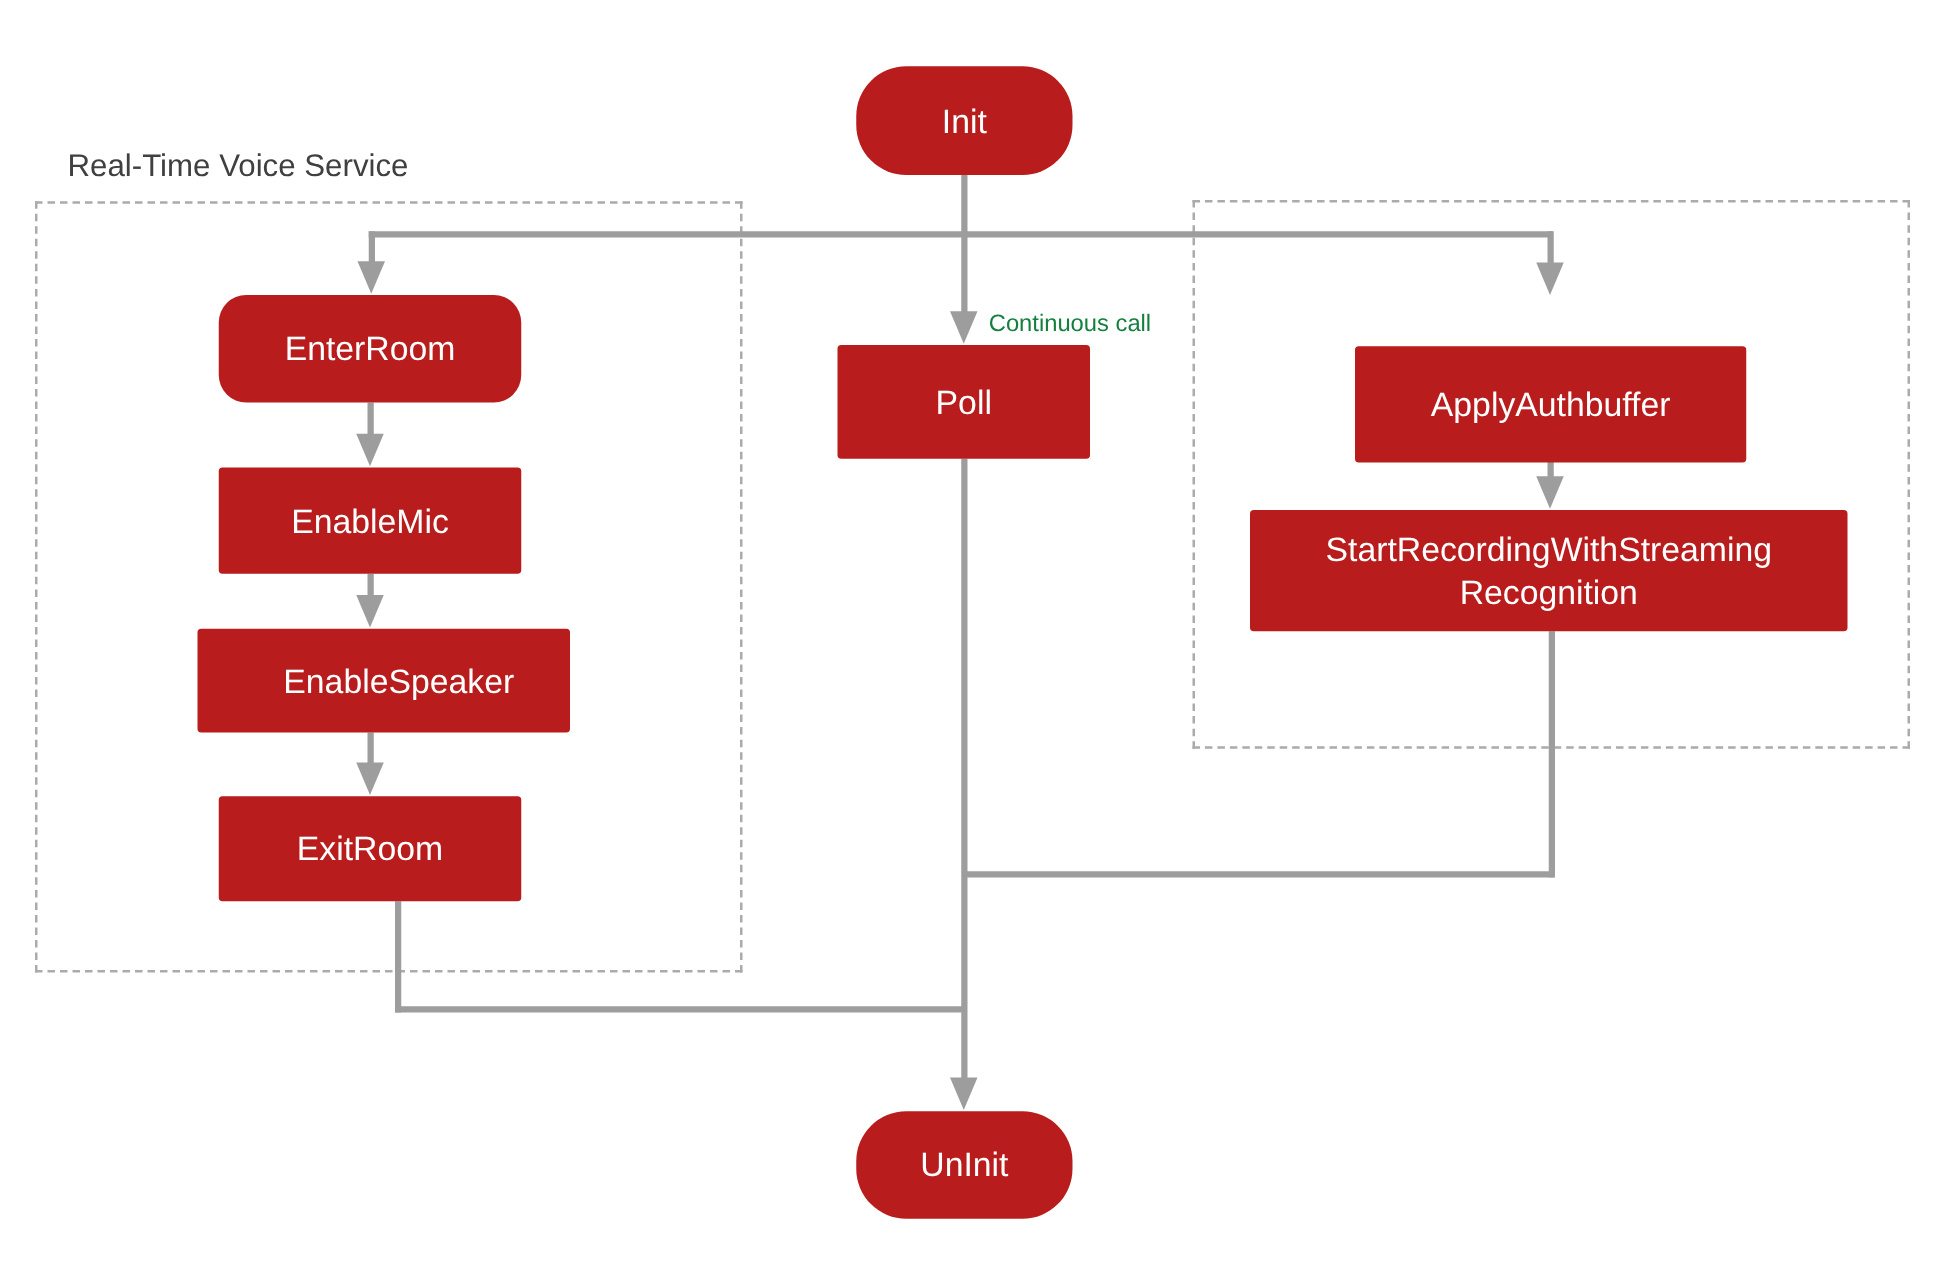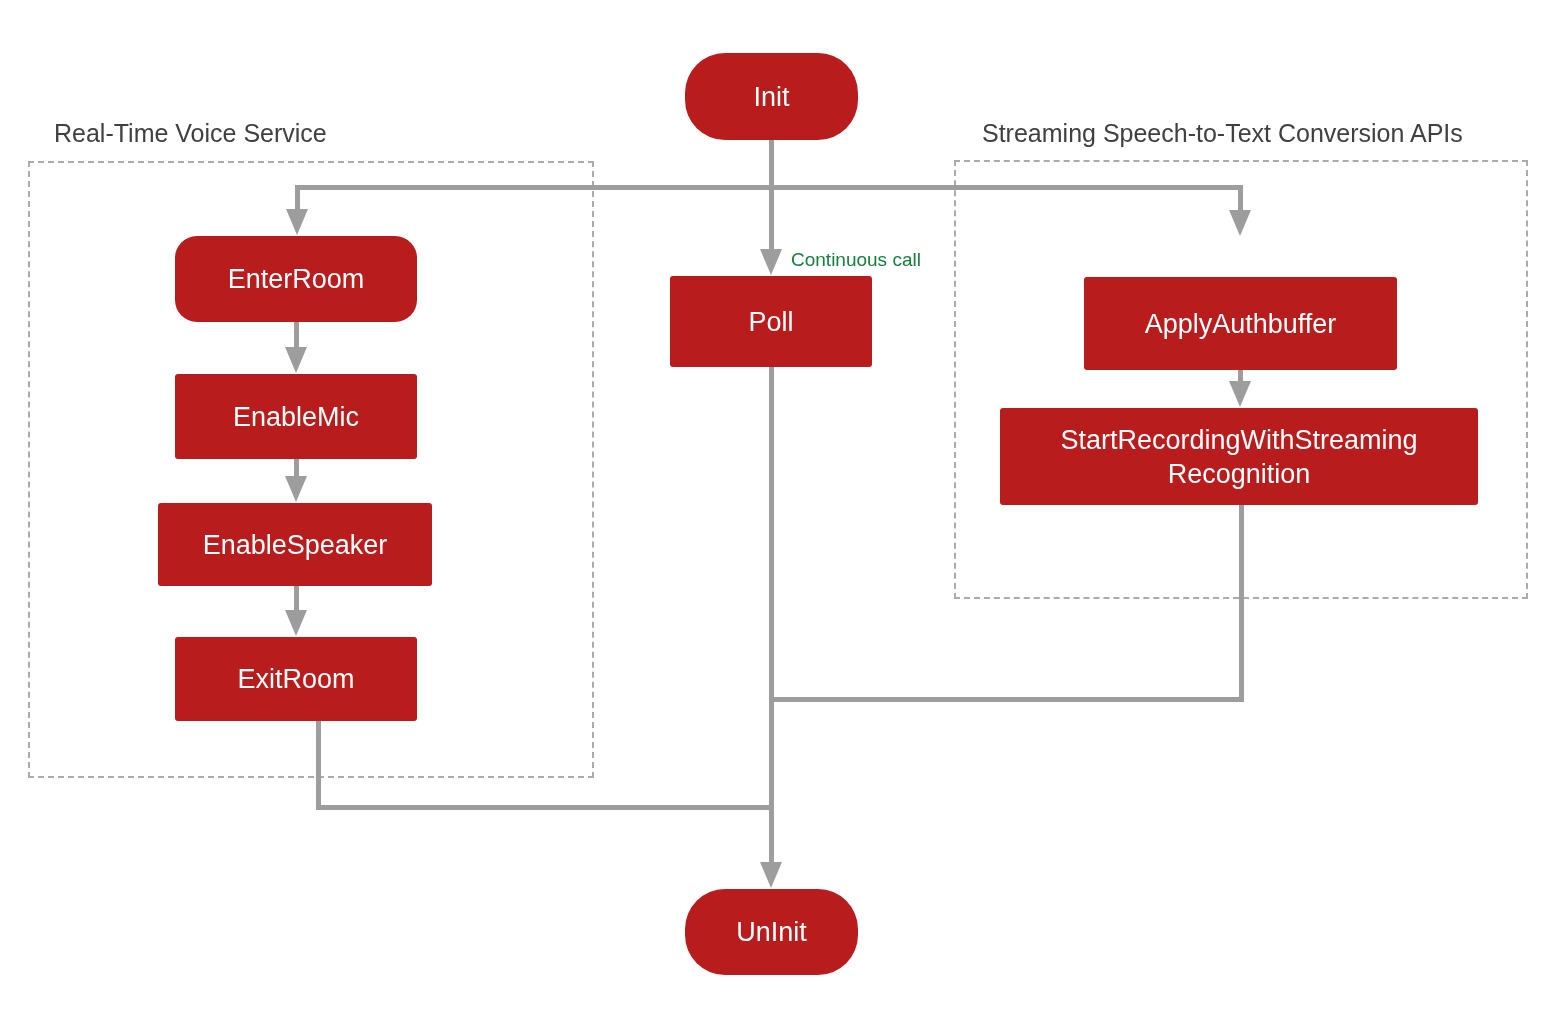--- a/index.html
+++ b/index.html
@@ -89,21 +89,21 @@
     line-height: 34px;
     text-align: center;
     border-radius: 3px;
   }
   .node.rounded { border-radius: 40px; }
 
   #n-init    { left: 685px;  top: 53px;  width: 173px; height: 87px; }
   #n-uninit  { left: 685px;  top: 889px; width: 173px; height: 86px; }
   #n-enter   { left: 175px;  top: 236px; width: 242px; height: 86px; border-radius: 22px; }
   #n-mic     { left: 175px;  top: 374px; width: 242px; height: 85px; }
-  #n-speaker { left: 158px;  top: 503px; width: 274px; height: 83px; }
+  #n-speaker { left: 158px;  top: 503px; width: 274px; height: 83px; padding-left: 24px; }
   #n-exit    { left: 175px;  top: 637px; width: 242px; height: 84px; }
   #n-poll    { left: 670px;  top: 276px; width: 202px; height: 91px; }
   #n-apply   { left: 1084px; top: 237px; width: 313px; height: 93px; margin-top: 40px; }
   #n-start   { left: 1000px; top: 408px; width: 478px; height: 97px; }
 
   
   .annotation {
     position: absolute;
     color: #15803d;
     font-size: 19px;
@@ -111,21 +111,20 @@
     white-space: nowrap;
   }
   #continuous-call { left: 791px; top: 249px; }
 </style>
 </head>
 <body>
 
 <div class="canvas">
 
   <div class="group-title" id="t-left">Real-Time Voice Service</div>
-  <div class="group-title" id="t-right">Streaming Speech-to-Text Conversion APIs</div>
 
   <div class="group-box" id="g-left"></div>
   <div class="group-box" id="g-right"></div>
 
   <div class="line vline" id="e-init-poll"></div>
   <div class="line hline" id="e-branch"></div>
   <div class="line vline" id="e-left-corner"></div>
   <div class="line vline" id="e-right-corner"></div>
   <div class="line vline" id="e-enter-mic"></div>
   <div class="line vline" id="e-mic-speaker"></div>

